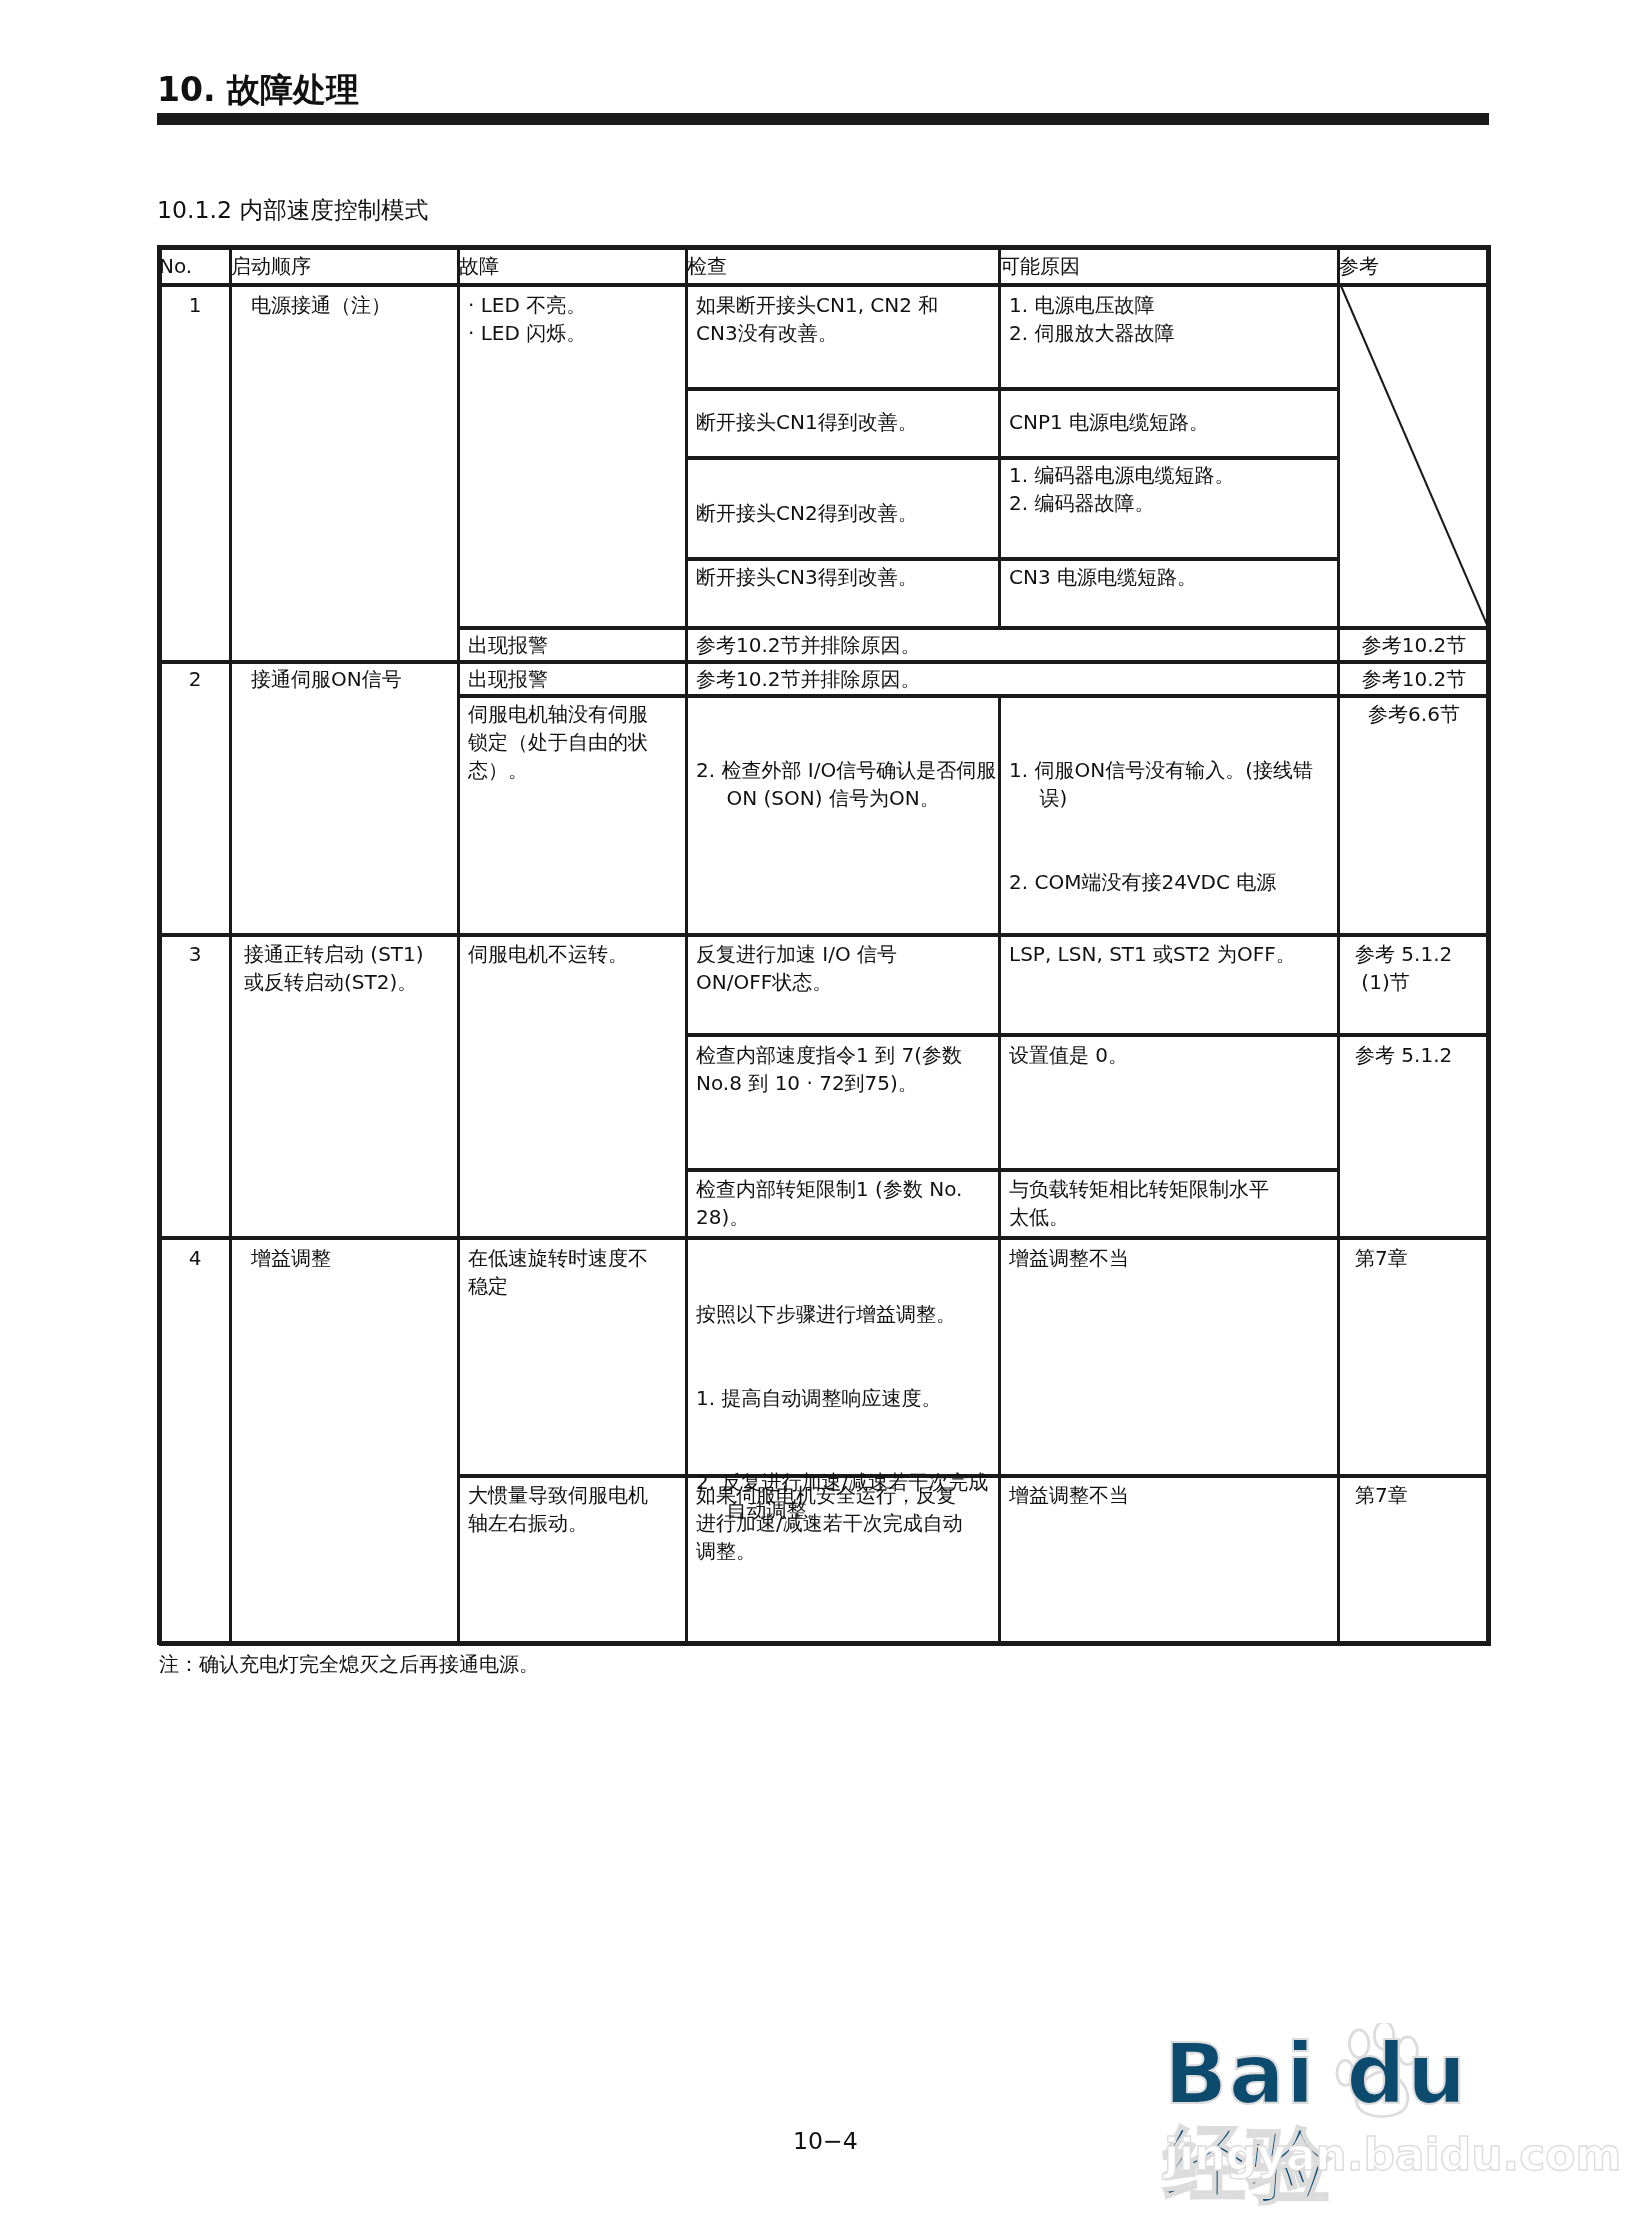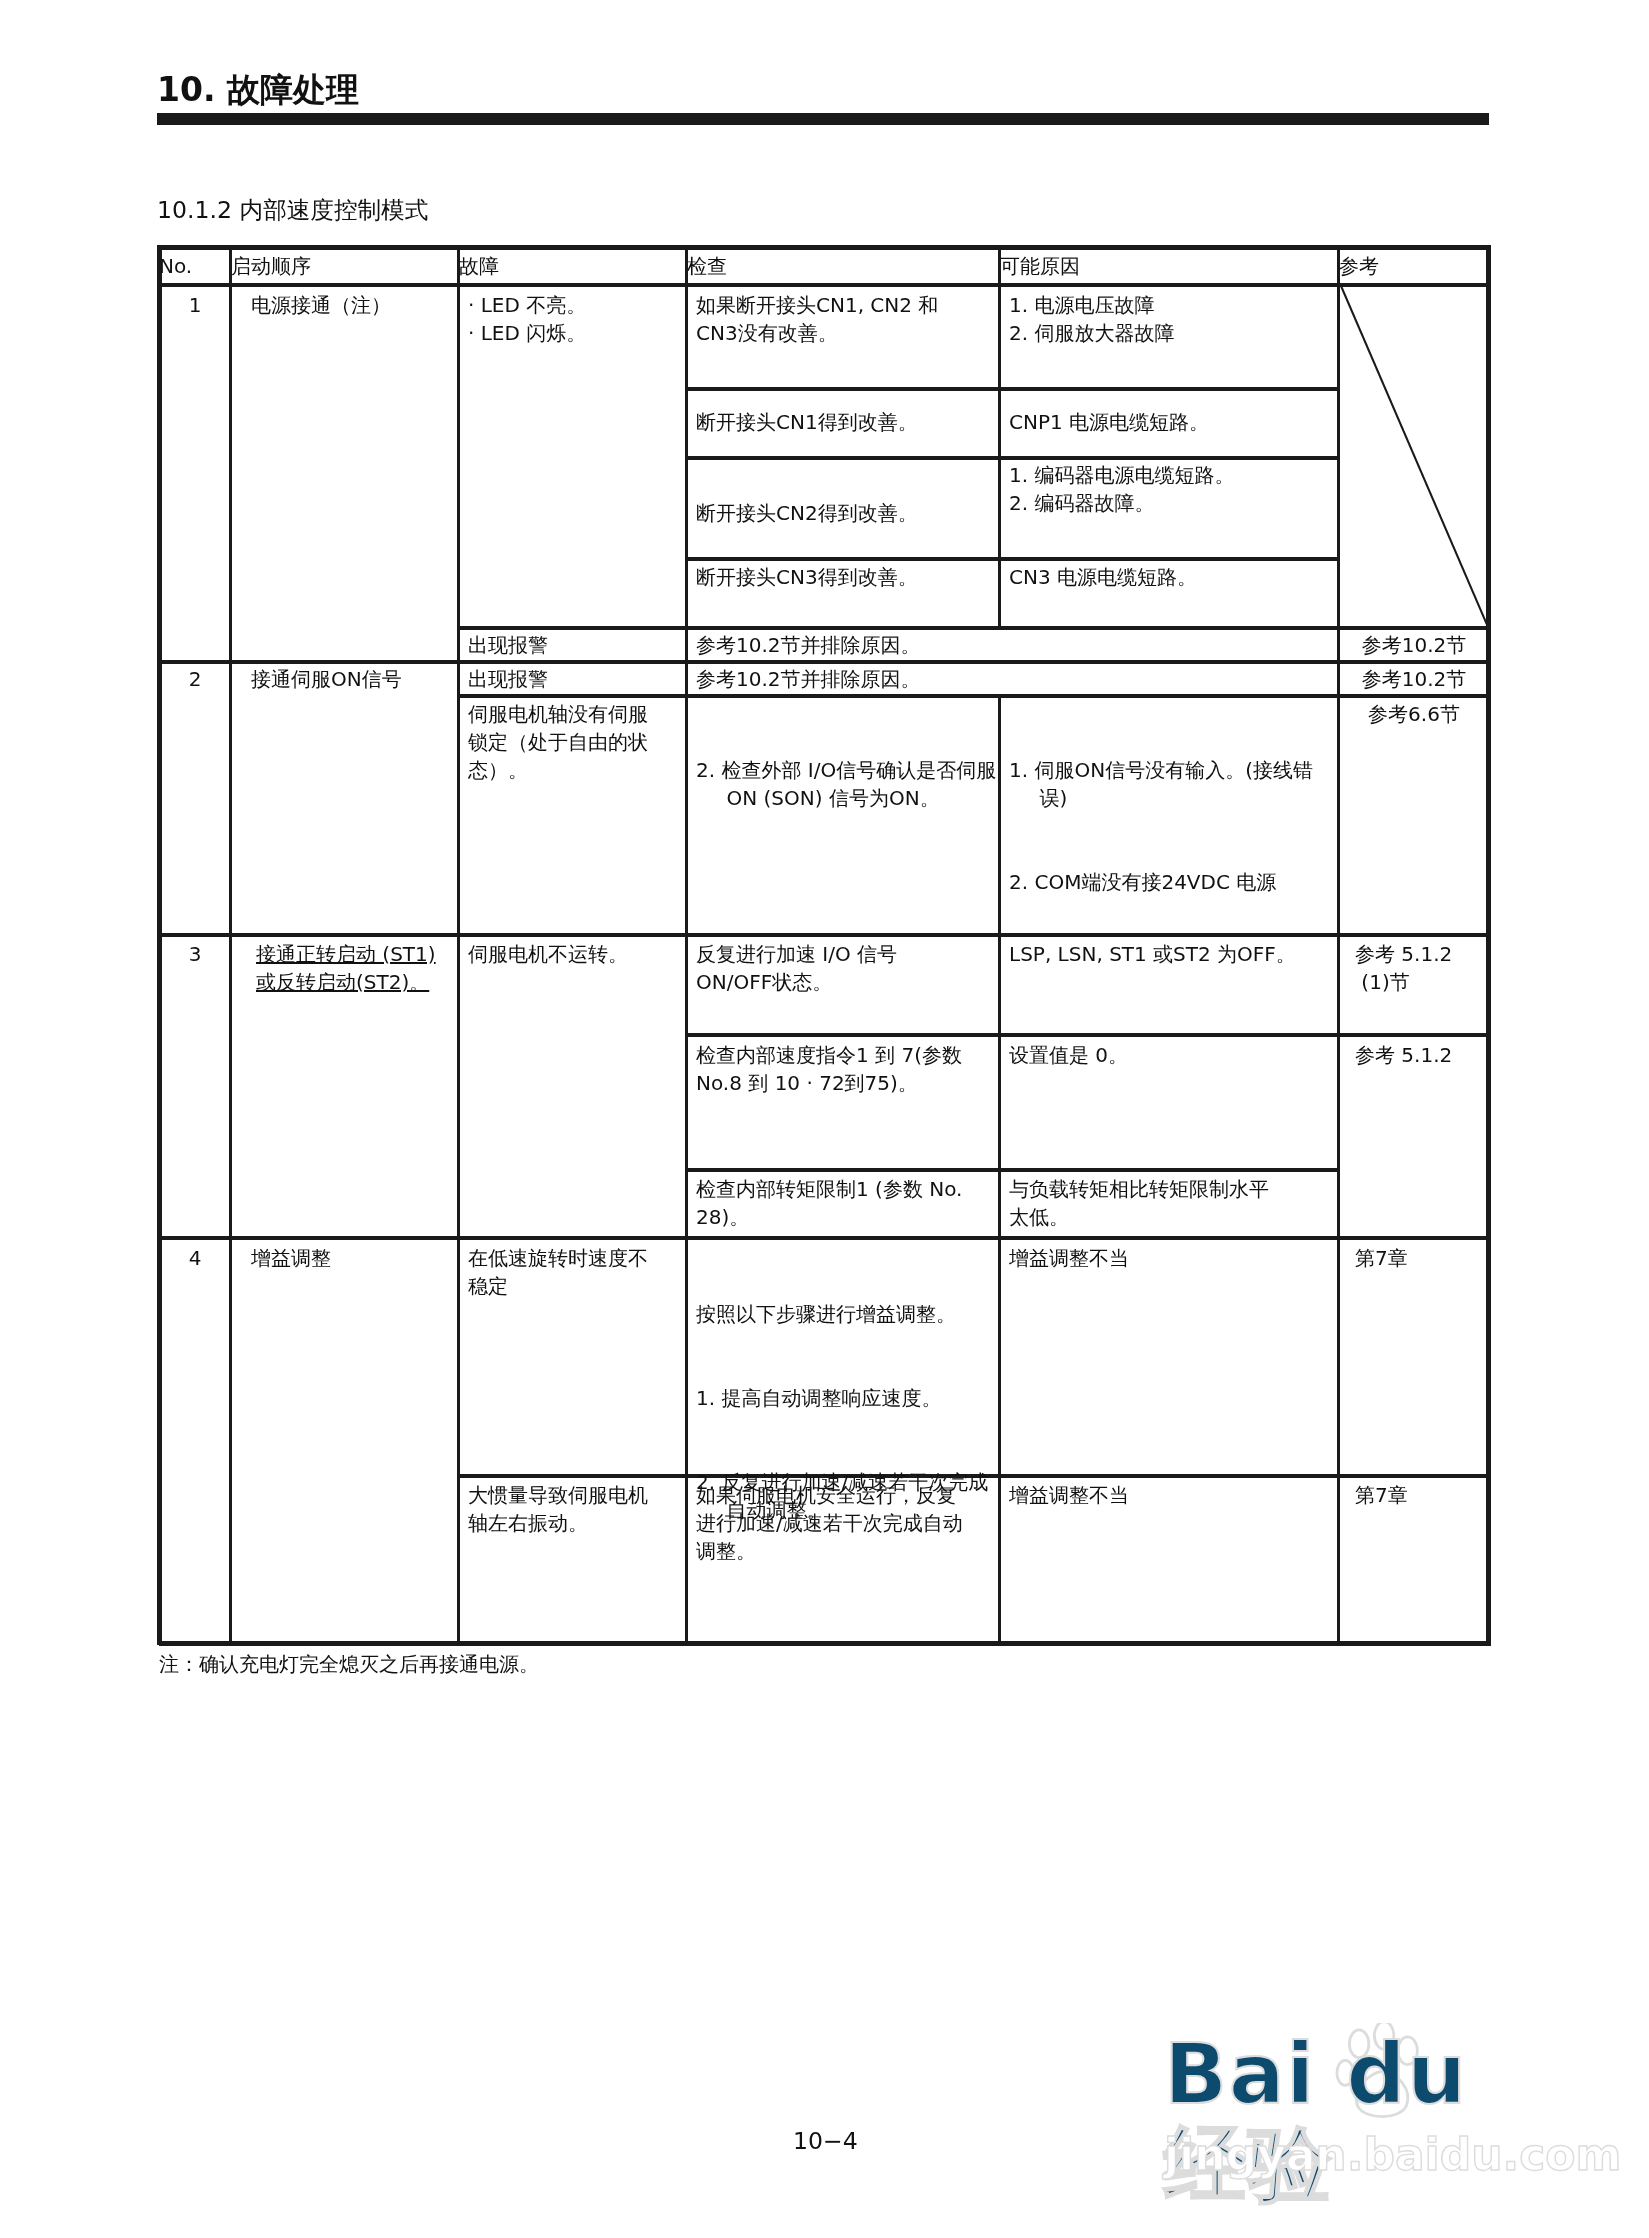--- a/index.html
+++ b/index.html
@@ -114,21 +114,21 @@
   <div class="cell" style="left:696px; top:700px; width:303px;">
     <span class="list-indent">2. 检查外部 I/O信号确认是否伺服ON (SON) 信号为ON。</span>
   </div>
   <div class="cell" style="left:1009px; top:700px; width:327px;">
     <span class="list-indent">1. 伺服ON信号没有输入。(接线错误)</span>
     <span class="list-indent">2. COM端没有接24VDC 电源</span>
   </div>
   <div class="cell" style="left:1339px; top:700px; width:150px; text-align:center;">参考6.6节</div>
 
   <div class="cell" style="left:159px; top:940px; width:72px; text-align:center;">3</div>
-  <div class="cell" style="left:256px; top:940px; width:215px;text-decoration:underline;">接通正转启动 (ST1)
+  <div class="cell" style="left:244px; top:940px; width:215px;">接通正转启动 (ST1)
 或反转启动(ST2)。</div>
   <div class="cell" style="left:468px; top:940px; width:215px;">伺服电机不运转。</div>
 
   <div class="cell" style="left:696px; top:940px; width:303px;">反复进行加速 I/O 信号
 ON/OFF状态。</div>
   <div class="cell" style="left:1009px; top:940px; width:330px;">LSP, LSN, ST1 或ST2 为OFF。</div>
   <div class="cell" style="left:1355px; top:940px; width:132px;">参考 5.1.2
  (1)节</div>
 
   <div class="cell" style="left:696px; top:1041px; width:303px;">检查内部速度指令1 到 7(参数

